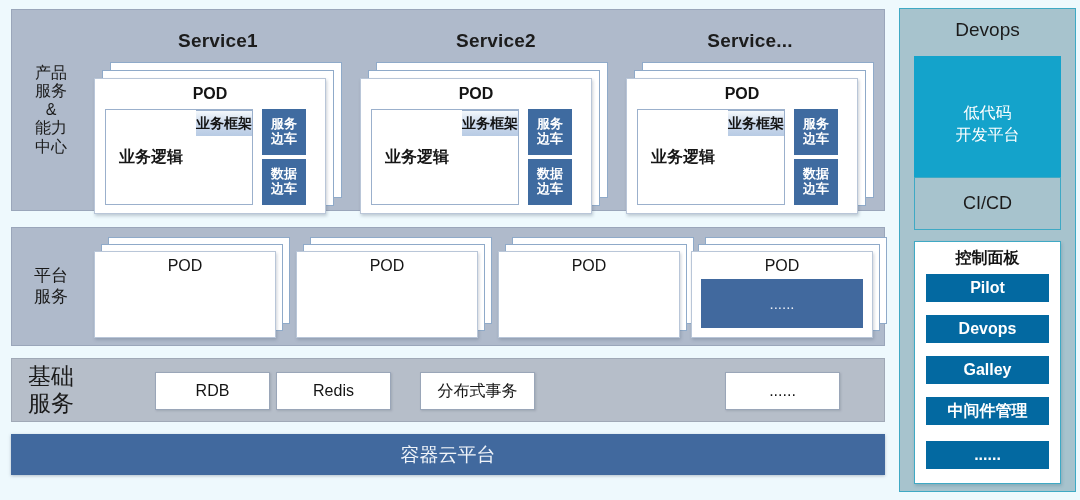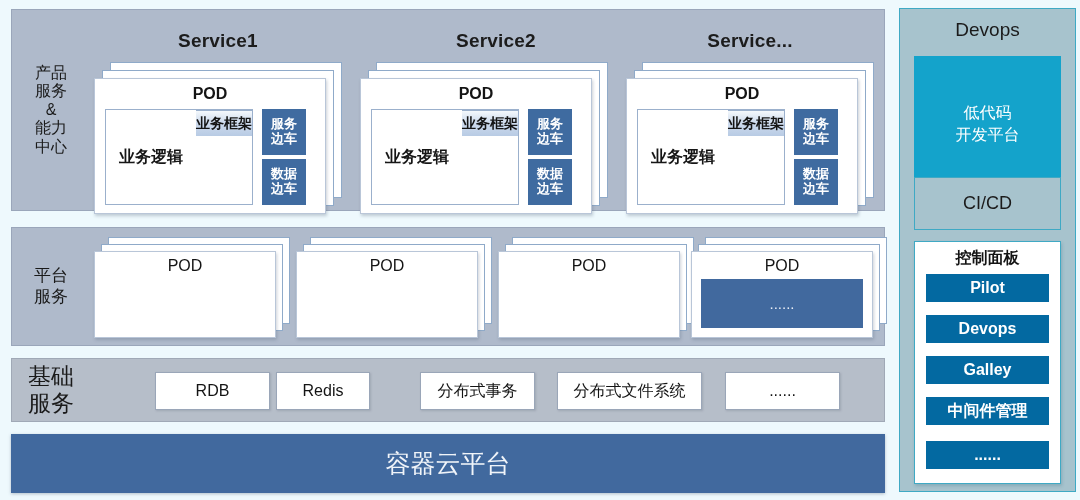--- a/index.html
+++ b/index.html
@@ -135,24 +135,24 @@
     background:#ffffff;
     border:1px solid #9aa6b8;
     box-sizing:border-box;
     display:flex;align-items:center;justify-content:center;
     font-size:16px;color:#141414;
     box-shadow:1px 1px 2px rgba(90,100,115,.25);
   }
 
   
   #cloudbar{
-    position:absolute;left:11px;top:434px;width:874px;height:59px;
+    position:absolute;left:11px;top:434px;width:874px;height:41px;
     background:#41699e;
     display:flex;align-items:center;justify-content:center;
-    color:#f0f4f9;font-size:25px;
+    color:#f0f4f9;font-size:19px;
     box-shadow:0 1px 3px rgba(70,85,110,.35);
   }
 
   
   #devops{
     position:absolute;left:899px;top:8px;width:177px;height:484px;
     background:#a7c3cd;
     border:1px solid #3fa9c4;
     box-sizing:border-box;
     padding-left:34px;
@@ -295,23 +295,22 @@
         <div class="plat-pod">POD</div>
         <div class="plat-blue">......</div>
       </div>
     </div>
   </div>
 
   <div class="row-panel" id="row3">
     <div class="row-label">基础
 服务</div>
     <div class="base-box" style="left:120px;width:115px;margin-left:23px;">RDB</div>
-    <div class="base-box" style="left:264px;width:94px;">Redis</div>
+    <div class="base-box" style="left:264px;width:115px;">Redis</div>
     <div class="base-box" style="left:408px;width:115px;">分布式事务</div>
-    <div class="base-box" style="left:545px;width:145px;">分布式文件系统</div>
     <div class="base-box" style="left:713px;width:115px;">......</div>
   </div>
 
   <div id="cloudbar">容器云平台</div>
 
   <div id="devops">
     <div id="devops-title">Devops</div>
 
     <div class="dv-card" id="lowcode">低代码
 开发平台</div>

